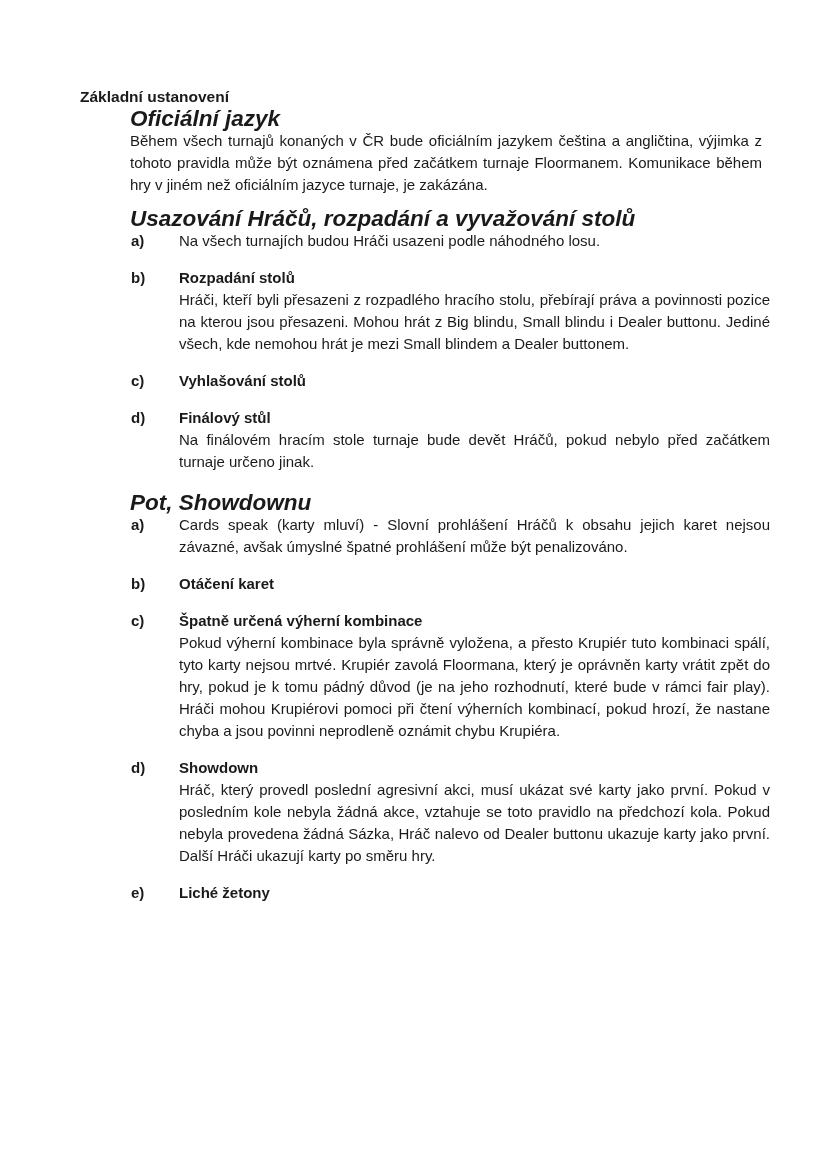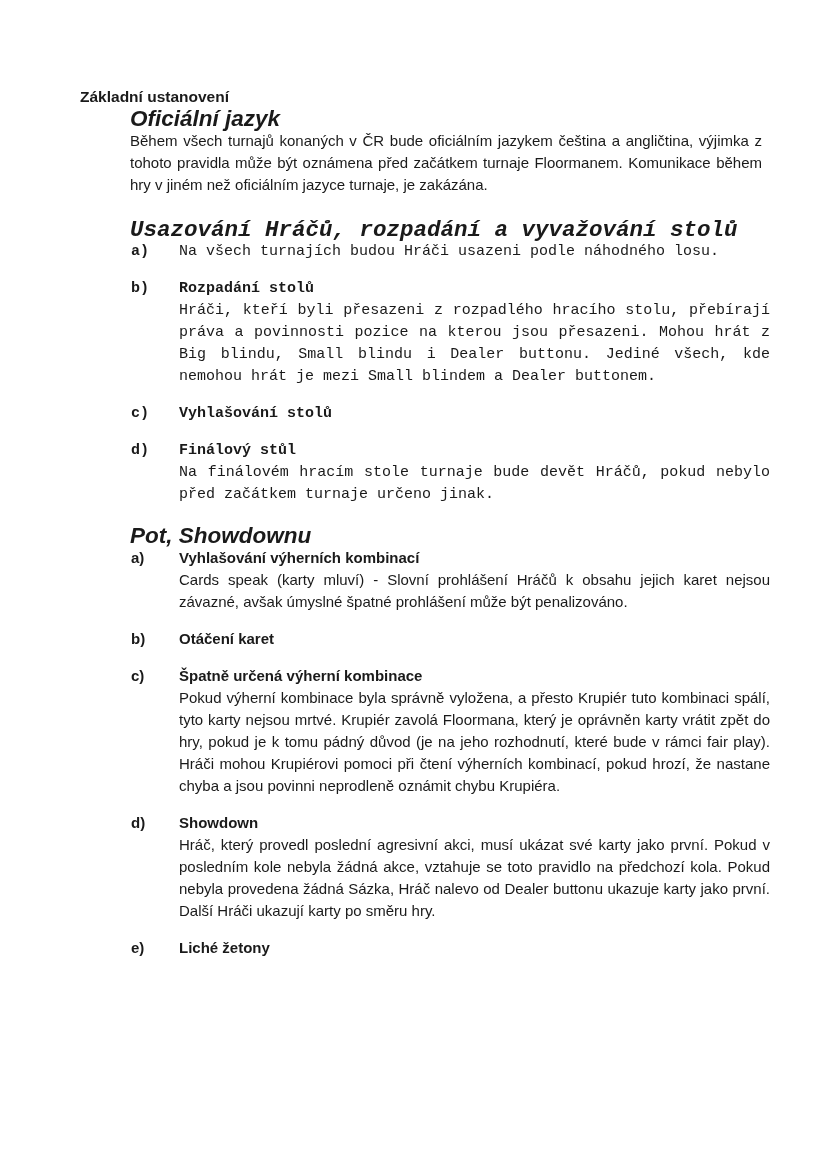--- a/index.html
+++ b/index.html
@@ -29,21 +29,21 @@
   .sub-heading {
     font-weight: bold;
     font-style: italic;
     margin: 0 0 0 50px;
   }
   .para {
     margin: 0 8px 0 50px;
     text-align: justify;
   }
   .section { margin: 0; }
-  .section-gap-lg { margin-top: 23px; font-family: Liberation Mono, monospace; }
+  .section-gap-lg { margin-top: 12px; }
   .section-gap-sm { margin-top: 19px; }
   .item {
     display: flex;
     margin-left: 51px;
     margin-top: 15px;
   }
   .sub-heading + .item { margin-top: 0; }
   .item-letter {
     flex: 0 0 48px;
     font-weight: bold;
@@ -97,21 +97,20 @@
       </div>
     </div>
   </div>
 
   <div class="section section-gap-sm">
     <h2 class="sub-heading">Pot, Showdownu</h2>
 
     <div class="item">
       <span class="item-letter">a)</span>
       <div class="item-content">
-        <div class="item-title">Vyhlašování výherních kombinací</div>
         <div class="item-body">Cards speak (karty mluví) - Slovní prohlášení Hráčů k obsahu jejich karet nejsou závazné, avšak úmyslné špatné prohlášení může být penalizováno.</div>
       </div>
     </div>
 
     <div class="item">
       <span class="item-letter">b)</span>
       <div class="item-content">
         <div class="item-title">Otáčení karet</div>
       </div>
     </div>

